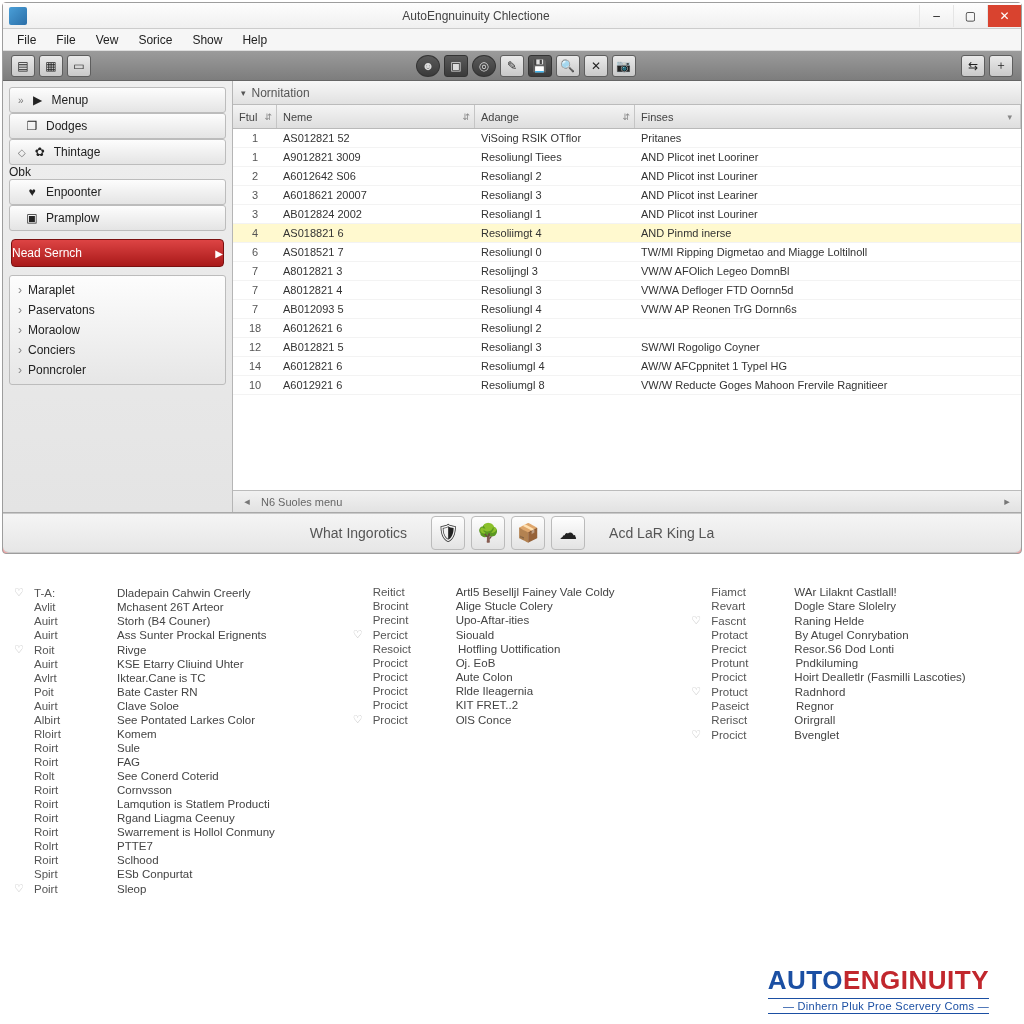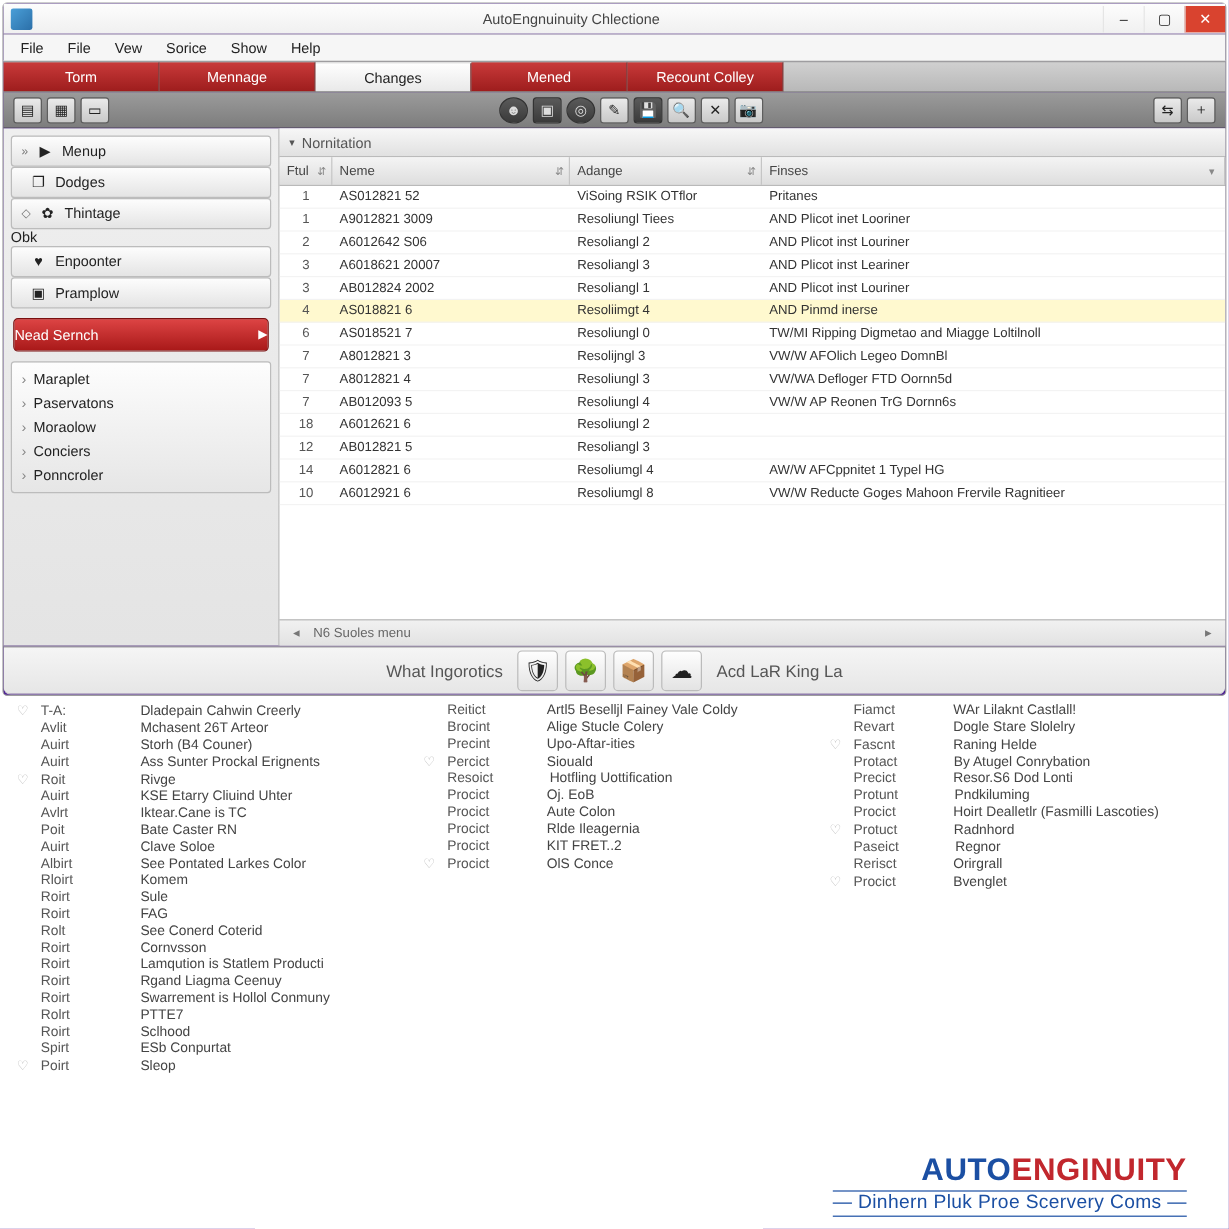--- a/index.html
+++ b/index.html
@@ -52,39 +52,39 @@
 .c0{width:44px;} .c1{width:198px;} .c2{width:160px;} .c3{flex:1;}
 .grid-body{flex:1;overflow:auto;background:#fff;}
 .grow{display:flex;height:19px;align-items:center;font-size:11px;color:#333;border-bottom:1px solid #f3f3f3;}
 .grow.sel{background:#fff9cf;}
 .gc{padding:0 6px;white-space:nowrap;overflow:hidden;text-overflow:ellipsis;}
 .gc.c0{text-align:center;color:#555;}
 .grid-status{height:22px;background:linear-gradient(#f1f1f1,#e2e2e2);border-top:1px solid #bbb;display:flex;align-items:center;padding:0 6px;color:#666;font-size:11px;gap:6px;justify-content:space-between;}
 .grid-status .scroll{width:16px;text-align:center;color:#777;}
 
 
-.appbottom{height:40px;display:flex;align-items:center;justify-content:center;gap:12px;background:linear-gradient(#f5f5f5,#e6e6e6);border-top:1px solid #c9c9c9;border-bottom:1px solid #c9c9c9;padding:0 16px;border-radius:0 0 6px 6px;}
+.appbottom{height:40px;display:flex;align-items:center;justify-content:center;gap:24px;background:linear-gradient(#f5f5f5,#e6e6e6);border-top:1px solid #c9c9c9;border-bottom:1px solid #c9c9c9;padding:0 16px;border-radius:0 0 6px 6px;}
 .appbottom .lbl{font-size:14px;color:#555;}
 .big-btn{width:34px;height:34px;border:1px solid #bbb;border-radius:4px;background:linear-gradient(#fefefe,#e3e3e3);display:flex;align-items:center;justify-content:center;font-size:18px;cursor:pointer;}
 
 
 .lower{display:flex;padding:8px 14px 0 14px;gap:20px;height:372px;}
 .col{display:flex;flex-direction:column;gap:2px;font-size:11.5px;color:#333;flex:1;}
 .li{display:flex;gap:8px;align-items:center;white-space:nowrap;}
 .li .heart{color:#bbb;font-size:11px;width:12px;}
 .li .k{color:#555;min-width:36px;}
 .li .v{color:#444;margin-left:39px;}
 
 
 .brand{position:absolute;right:35px;bottom:10px;text-align:right;}
 .brand .name{font-size:26px;font-weight:700;letter-spacing:.5px;}
 .brand .name .a{color:#1b4fa3;} .brand .name .b{color:#c1272d;}
-.brand .tag{font-size:16px;color:#1b4fa3;letter-spacing:.3px;border-top:1px solid #1b4fa3;border-bottom:1px solid #1b4fa3;padding:1px 0;margin-top:2px;}
-
-.window{border:1px solid #9d9d9d;border-radius:4px;margin:2px 2px 0 2px;background:#4c1d95;}
+.brand .tag{font-size:11px;color:#1b4fa3;letter-spacing:.3px;border-top:1px solid #1b4fa3;border-bottom:1px solid #1b4fa3;padding:1px 0;margin-top:2px;}
+
+.window{border:1px solid #9d9d9d;border-radius:4px;margin:2px 2px 0 2px;background:#fca5a5;}
 .app-shell{position:relative;height:576px;}
 </style>
 </head>
 <body>
 
 <div class="app-shell">
 <div class="window">
 
   <div class="titlebar">
     <div class="app-icon"></div>
@@ -104,28 +104,20 @@
 
   <div class="menubar" id="menubar">
         <div class="menu-item">File</div>
         <div class="menu-item">File</div>
         <div class="menu-item">Vew</div>
         <div class="menu-item">Sorice</div>
         <div class="menu-item">Show</div>
         <div class="menu-item">Help</div>
       </div>
 
-  <div class="redtabs" id="redtabs">
-        <div class="tab">Torm</div>
-        <div class="tab">Mennage</div>
-        <div class="tab active">Changes</div>
-        <div class="tab">Mened</div>
-        <div class="tab">Recount Colley</div>
-        <div class="spacer"></div>
-      </div>
 
   <div class="toolbar">
     <div class="left-icons">
       <div class="tb-btn">▤</div>
       <div class="tb-btn">▦</div>
       <div class="tb-btn">▭</div>
     </div>
     <div class="center-icons">
       <div class="tb-btn round dark">☻</div>
       <div class="tb-btn dark">▣</div>
@@ -296,20 +288,21 @@
             </div>
             <div class="grow">
               <div class="gc c0">18</div>
               <div class="gc c1">A6012621 6</div>
               <div class="gc c2">Resoliungl 2</div>
             </div>
             <div class="grow">
               <div class="gc c0">12</div>
               <div class="gc c1">AB012821 5</div>
               <div class="gc c2">Resoliangl 3</div>
+              <div class="gc c3">SW/Wl Rogoligo Coyner</div>
             </div>
             <div class="grow">
               <div class="gc c0">14</div>
               <div class="gc c1">A6012821 6</div>
               <div class="gc c2">Resoliumgl 4</div>
               <div class="gc c3">AW/W AFCppnitet 1 Typel HG</div>
             </div>
             <div class="grow">
               <div class="gc c0">10</div>
               <div class="gc c1">A6012921 6</div>

